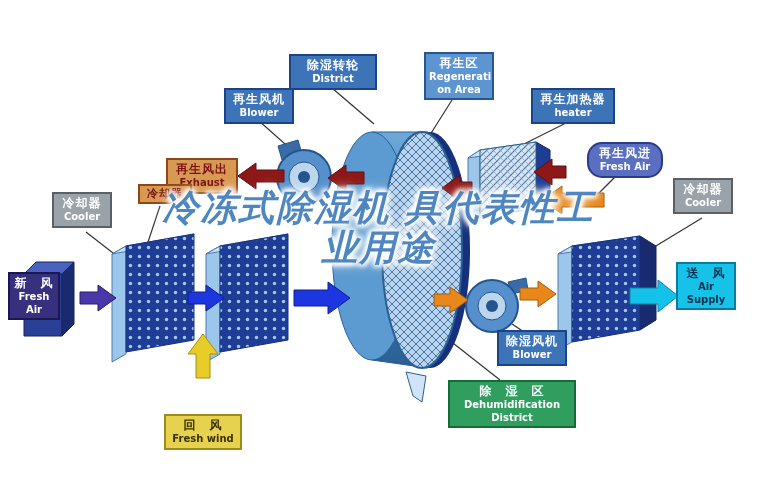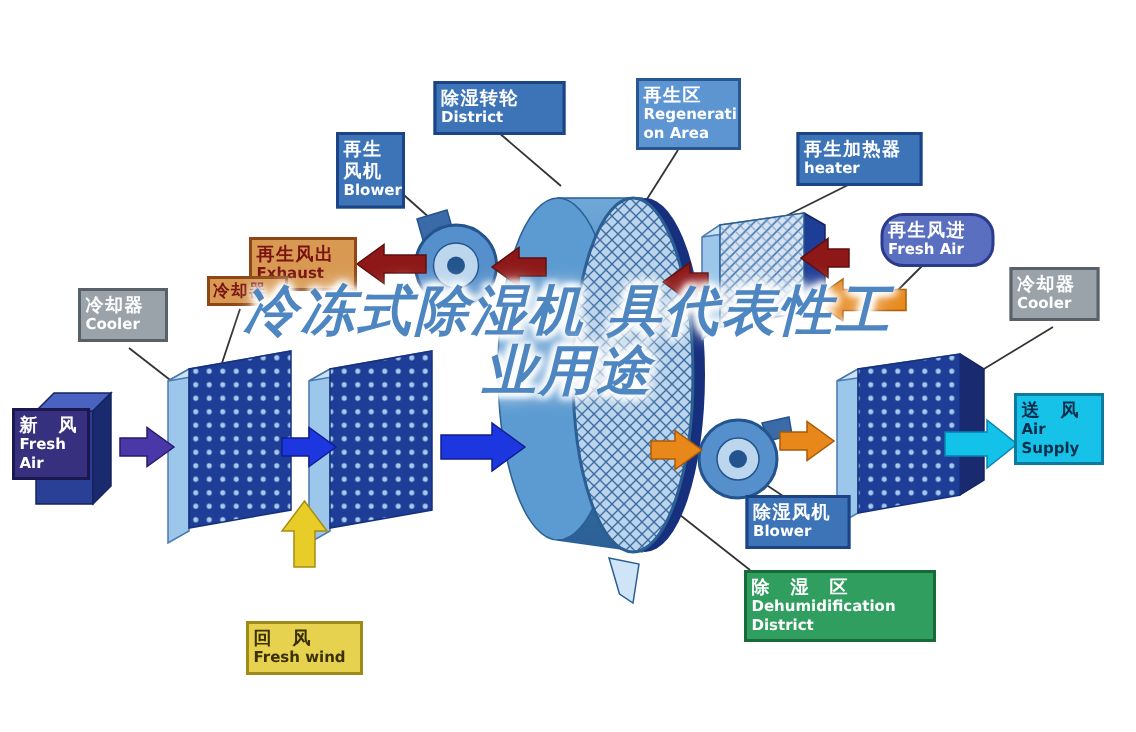--- a/index.html
+++ b/index.html
@@ -1,33 +1,33 @@
 <!DOCTYPE html>
 <html><head>
 <meta charset="utf-8">
 <style>
   * { margin:0; padding:0; box-sizing:border-box; }
   html,body { background:#ffffff; font-family:"DejaVu Sans","Liberation Sans",sans-serif; }
   .stage { position:relative; width:757px; height:488px; background:#ffffff; overflow:hidden; }
   .stage > svg { position:absolute; left:0; top:0; z-index:1; }
 
-  .lbl { position:absolute; z-index:2; padding:2px 3px; line-height:1.25; }
+  .lbl { position:absolute; z-index:2; text-align:center; padding:2px 3px; line-height:1.25; }
   .lbl .zh { display:block; font-size:12px; font-weight:bold; letter-spacing:1px; }
   .lbl .en { display:block; font-size:10px; font-weight:bold; letter-spacing:0; }
   .lbl.small .zh { font-size:11px; }
 
   .c-blue   { background:#3d74b8; border:2px solid #1c4386; color:#fff; }
   .c-ltblue { background:#5d94d2; border:2px solid #28568e; color:#fff; }
   .c-tan    { background:#d89a52; border:2px solid #8e4616; color:#7a1212; }
   .c-peri   { background:#5a6fc0; border:2px solid #2c3a8c; color:#fff; }
   .c-gray   { background:#9aa2aa; border:2px solid #596068; color:#fff; }
   .c-indigo { background:#37307e; border:2px solid #1b1750; color:#fff; }
   .c-cyan   { background:#16c2e8; border:2px solid #0a7aa0; color:#08304e; }
   .c-yellow { background:#e6d24e; border:2px solid #a08a1a; color:#3a3000;margin-top:40px; }
-  .c-green  { background:#2f9e5f; border:2px solid #176a3a; color:#fff;margin-left:48px; }
+  .c-green  { background:#2f9e5f; border:2px solid #176a3a; color:#fff; }
 
   .title {
     position:absolute; left:0; right:0; top:188px; z-index:3;
     text-align:center; pointer-events:none;
     font-size:36px; font-weight:bold; font-style:italic;
     letter-spacing:2px; line-height:1.12;
     color:#4e86c2;
     text-shadow:
       -2px -2px 4px #fff, 2px -2px 4px #fff,
       -2px  2px 4px #fff, 2px  2px 4px #fff,
@@ -146,21 +146,21 @@
     <span class="zh">除湿转轮</span>
     <span class="en">District</span>
   </div>
 
   <div class="lbl c-ltblue" style="left:424px;top:52px;width:70px;">
     <span class="zh">再生区</span>
     <span class="en">Regenerati</span>
     <span class="en">on Area</span>
   </div>
 
-  <div class="lbl c-blue" style="left:224px;top:88px;width:46px;">
+  <div class="lbl c-blue" style="left:224px;top:88px;width:70px;">
     <span class="zh">再生风机</span>
     <span class="en">Blower</span>
   </div>
 
   <div class="lbl c-blue" style="left:531px;top:88px;width:84px;">
     <span class="zh">再生加热器</span>
     <span class="en">heater</span>
   </div>
 
   <div class="lbl c-tan" style="left:166px;top:158px;width:72px;">

